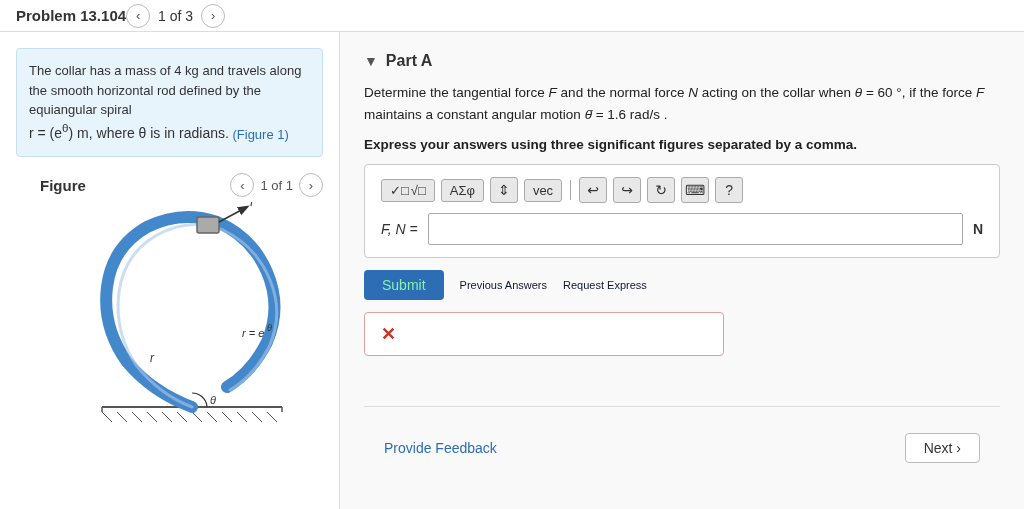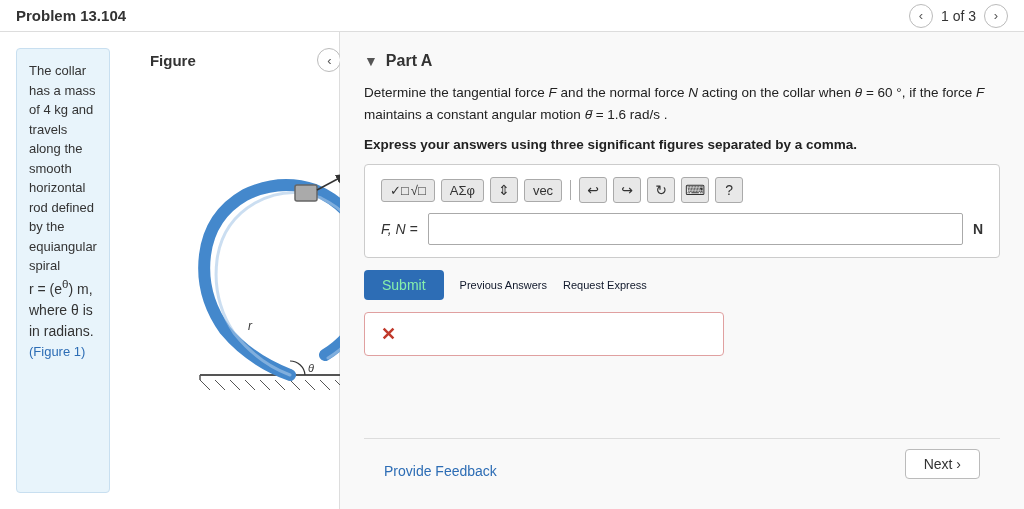--- a/index.html
+++ b/index.html
@@ -1,21 +1,21 @@
 <!DOCTYPE html>
 <html><head>
   <meta charset="utf-8">
   <style>
     * { box-sizing: border-box; margin: 0; padding: 0; }
     body { font-family: Arial, sans-serif; font-size: 14px; background: #f5f5f5; color: #333; }
 
     .top-bar {
       display: flex;
       align-items: center;
-      justify-content: space-between;
+      justify-content: flex-start;
       background: #fff;
       border-bottom: 1px solid #ddd;
       padding: 6px 16px;
       height: 32px;
     }
     .problem-title { font-weight: bold; font-size: 15px; }
     .pagination-nav { display: flex; align-items: center; gap: 8px; font-size: 14px; }
     .nav-btn {
       border: 1px solid #bbb;
       background: #fff;
@@ -30,21 +30,21 @@
       height: calc(509px - 32px);
     }
 
     .left-panel {
       width: 340px;
       min-width: 340px;
       background: #fff;
       border-right: 1px solid #ddd;
       padding: 16px;
       display: flex;
-      flex-direction: row;
+      flex-direction: column;
       gap: 16px;
     }
 
     .problem-description {
       background: #e8f4fb;
       border: 1px solid #c8dff0;
       border-radius: 4px;
       padding: 12px;
       font-size: 13px;
       line-height: 1.5;
@@ -179,23 +179,23 @@
       max-width: 360px;
     }
     .error-x {
       color: #c0392b;
       font-size: 18px;
       font-weight: bold;
     }
 
     .bottom-bar {
       display: flex;
-      align-items: flex-end;
+      align-items: center;
       justify-content: space-between;
-      padding: 10px 20px;
+      padding: 26px 20px;
       background: #f9f9f9;
       border-top: 1px solid #ddd;
       margin-top: auto;
     }
     .provide-feedback {
       color: #2d6db5;
       font-size: 14px;
       cursor: pointer;
       text-decoration: none;
     }

